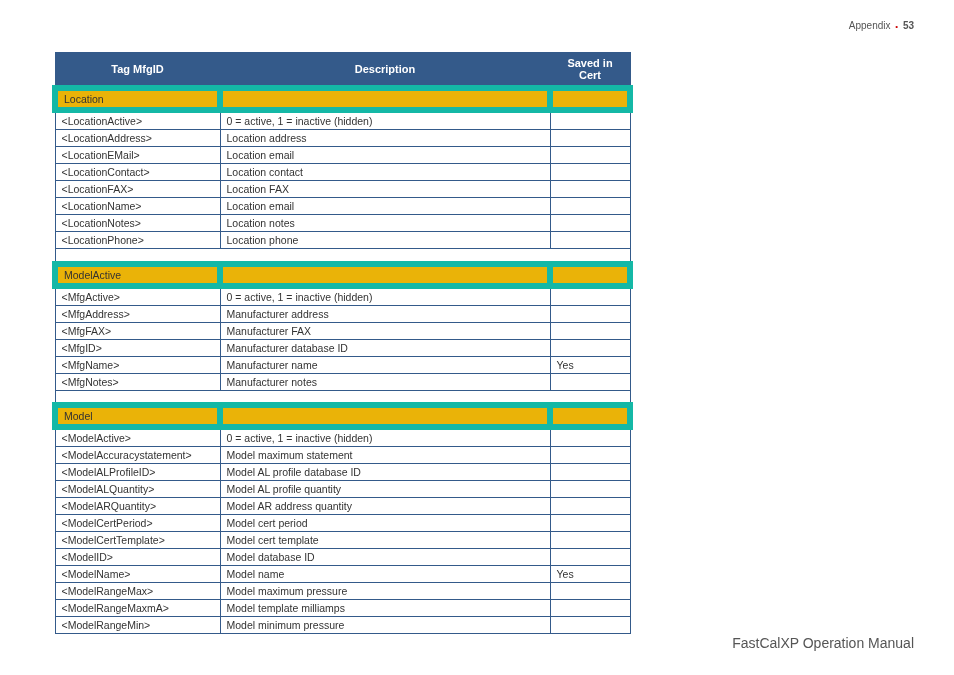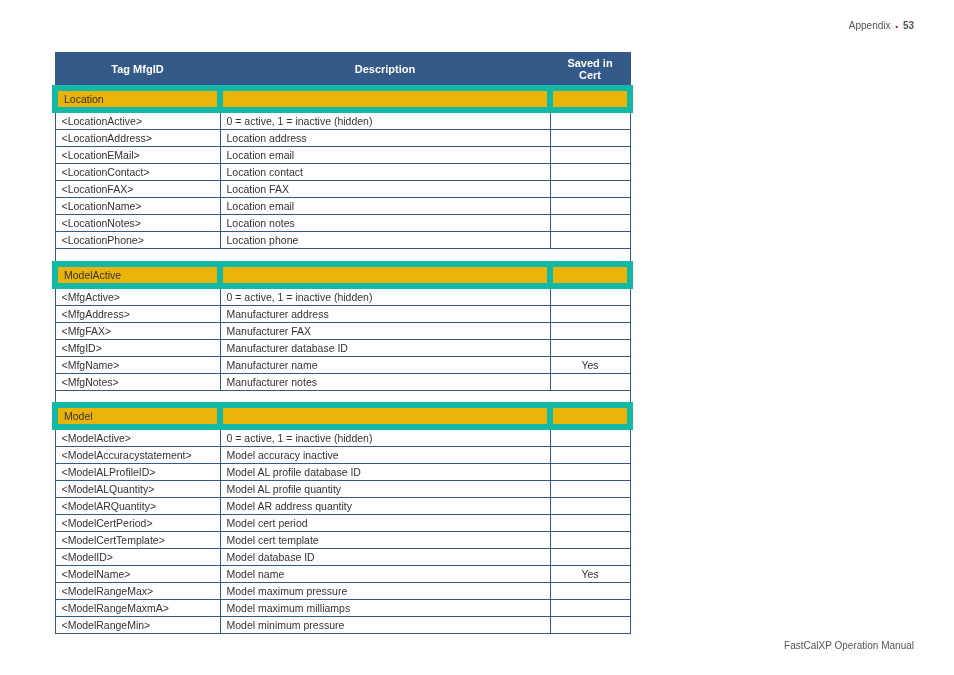--- a/index.html
+++ b/index.html
@@ -48,31 +48,31 @@
   td {
     border: 1px solid #345a8a;
     padding: 1px 6px;
     font-size: 10.5px;
     line-height: 14px;
     vertical-align: middle;
     height: 15px;
   }
   td.tag { }
   td.desc { }
-  td.saved { text-align: center; }
+  td.saved { }
   tr.section td {
     background: #eab308;
     font-weight: normal;
     border: 6px solid #14b8a6;
   }
   .footer {
     position: absolute;
     bottom: 24px;
     right: 40px;
-    font-size: 10px;
+    font-size: 14px;
     color: #555;
   }
 </style>
 </head>
 <body>
 
 <div class="page-header">
   <span>Appendix</span>
   <span class="dot">•</span>
   <span class="page-number">53</span>
@@ -184,21 +184,21 @@
           <td></td>
           <td></td>
         </tr>
         <tr>
           <td class="tag">&lt;ModelActive&gt;</td>
           <td class="desc">0 = active, 1 = inactive (hidden)</td>
           <td class="saved"></td>
         </tr>
         <tr>
           <td class="tag">&lt;ModelAccuracystatement&gt;</td>
-          <td class="desc">Model accuracy inactive</td>
+          <td class="desc">Model maximum statement</td>
           <td class="saved"></td>
         </tr>
         <tr>
           <td class="tag">&lt;ModelALProfileID&gt;</td>
           <td class="desc">Model AL profile database ID</td>
           <td class="saved"></td>
         </tr>
         <tr>
           <td class="tag">&lt;ModelALQuantity&gt;</td>
           <td class="desc">Model AL profile quantity</td>
@@ -229,21 +229,21 @@
           <td class="desc">Model name</td>
           <td class="saved">Yes</td>
         </tr>
         <tr>
           <td class="tag">&lt;ModelRangeMax&gt;</td>
           <td class="desc">Model maximum pressure</td>
           <td class="saved"></td>
         </tr>
         <tr>
           <td class="tag">&lt;ModelRangeMaxmA&gt;</td>
-          <td class="desc">Model maximum milliamps</td>
+          <td class="desc">Model template milliamps</td>
           <td class="saved"></td>
         </tr>
         <tr>
           <td class="tag">&lt;ModelRangeMin&gt;</td>
           <td class="desc">Model minimum pressure</td>
           <td class="saved"></td>
         </tr>
       </tbody>
   </table>
 </div>

